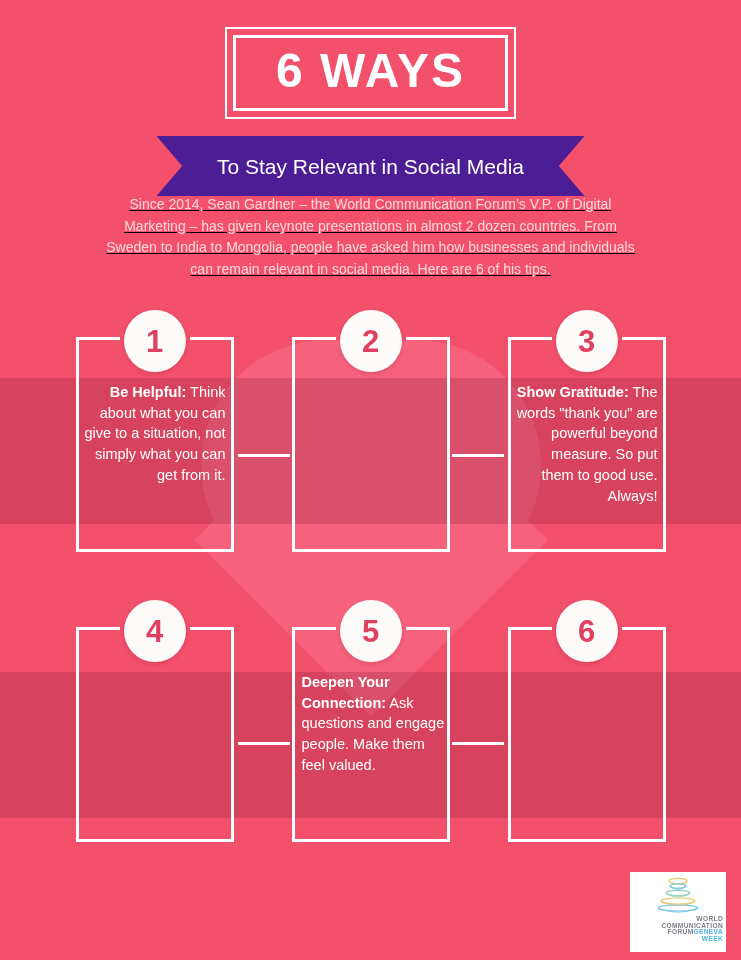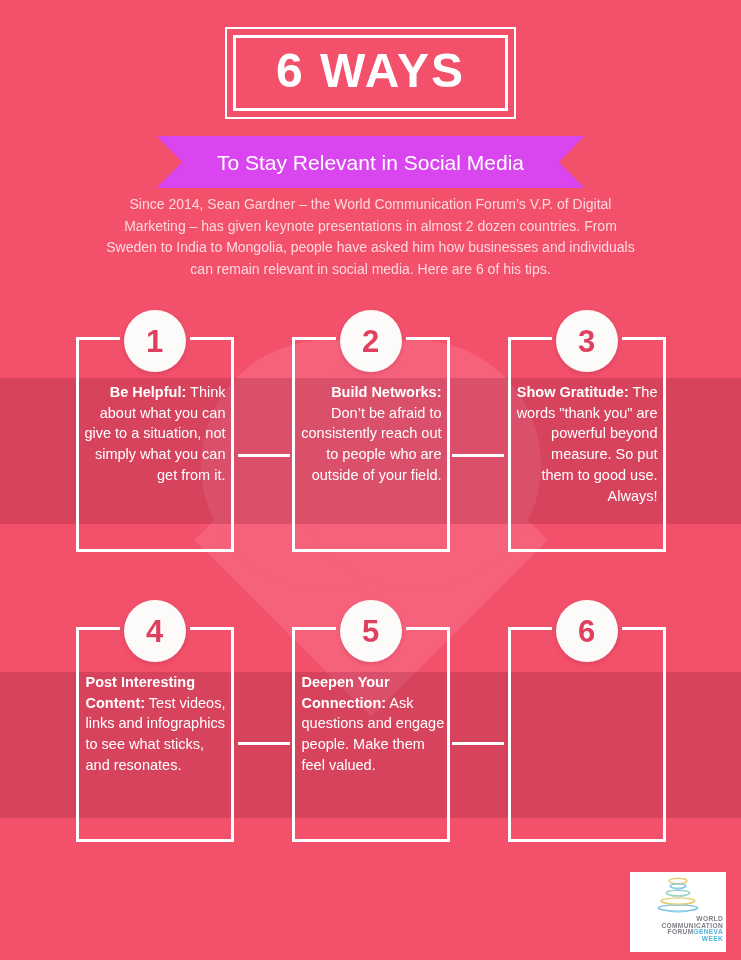--- a/index.html
+++ b/index.html
@@ -14,20 +14,21 @@
     font-family: "Liberation Sans", sans-serif;
     -webkit-font-smoothing: antialiased;
   }
 
   #poster {
     position: relative;
     width: 741px;
     height: 960px;
     background: #f2506b;
     overflow: hidden;
+    text-decoration: underline;
   }
 
   
   .heart-watermark {
     position: absolute;
     left: 50%;
     top: 330px;
     width: 420px;
     height: 420px;
     transform: translateX(-50%);
@@ -99,22 +100,22 @@
     margin-top: 17px;
     position: relative;
     height: 44px;
   }
   .ribbon {
     position: absolute;
     left: 50%;
     top: 0;
     transform: translateX(-50%);
     width: 428px;
-    height: 52px;
-    background: #d946ef;
+    height: 60px;
+    background: #4c1d95;
     -webkit-clip-path: polygon(0 0, 100% 0, 94% 50%, 100% 100%, 0 100%, 6% 50%);
     clip-path: polygon(0 0, 100% 0, 94% 50%, 100% 100%, 0 100%, 6% 50%);
     display: flex;
     align-items: center;
     justify-content: center;
   }
   .ribbon-text {
     color: #ffffff;
     font-size: 21px;
     line-height: 1;
@@ -314,23 +315,20 @@
         <div class="frame">
           <span class="edge e-top-l"></span>
           <span class="edge e-top-r"></span>
           <span class="edge e-left"></span>
           <span class="edge e-right"></span>
           <span class="edge e-bottom"></span>
         </div>
         <div class="circle">
           <span class="circle-num">2</span>
         </div>
-        <div class="card-body">
-          <span class="lead">Build Networks:</span><span> Don’t be afraid to consistently reach out to people who are outside of your field.</span>
-        </div>
       </div>
 
       <div class="card align-center">
         <div class="frame">
           <span class="edge e-top-l"></span>
           <span class="edge e-top-r"></span>
           <span class="edge e-left"></span>
           <span class="edge e-right"></span>
           <span class="edge e-bottom"></span>
         </div>
@@ -353,23 +351,20 @@
       <div class="card align-left">
         <div class="frame">
           <span class="edge e-top-l"></span>
           <span class="edge e-top-r"></span>
           <span class="edge e-left"></span>
           <span class="edge e-right"></span>
           <span class="edge e-bottom"></span>
         </div>
         <div class="circle">
           <span class="circle-num">4</span>
-        </div>
-        <div class="card-body">
-          <span class="lead">Post Interesting Content:</span><span> Test videos, links and infographics to see what sticks, and resonates.</span>
         </div>
       </div>
 
       <div class="card align-left">
         <div class="frame">
           <span class="edge e-top-l"></span>
           <span class="edge e-top-r"></span>
           <span class="edge e-left"></span>
           <span class="edge e-right"></span>
           <span class="edge e-bottom"></span>

